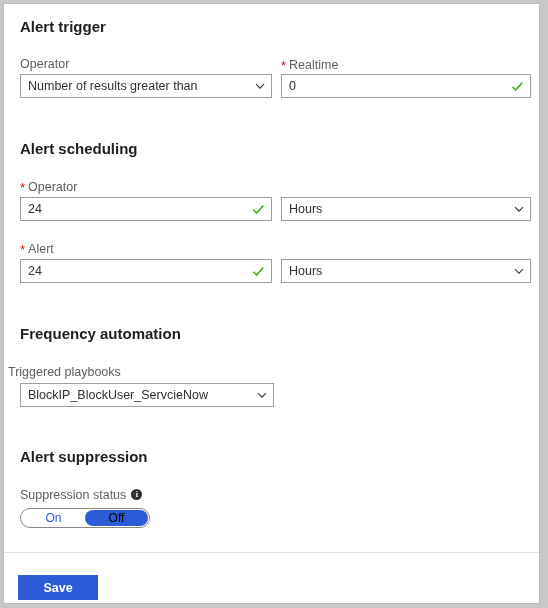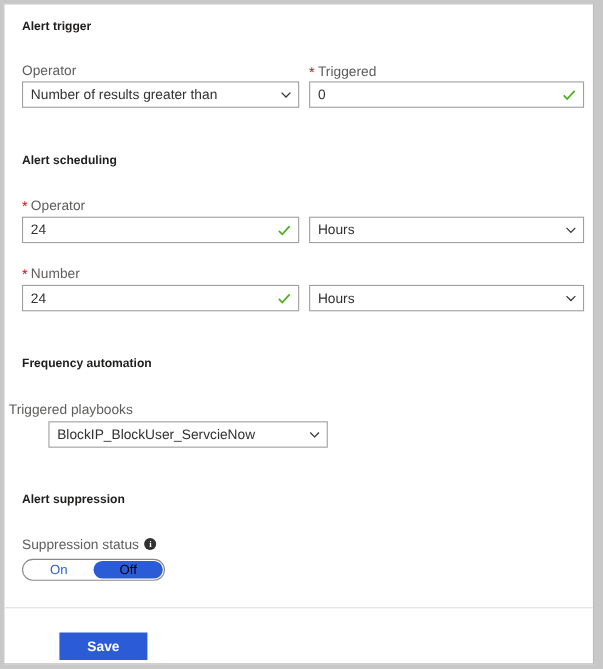--- a/index.html
+++ b/index.html
@@ -27,21 +27,21 @@
     overflow: hidden;
   }
   .content {
     position: absolute;
     left: 0; top: 0; right: 0;
     bottom: 56px;
     padding: 0;
   }
   .section-title {
     position: absolute;
-    font-size: 11px;
+    font-size: 15px;
     font-weight: bold;
     color: #201f1e;
     letter-spacing: 0px;
   }
   .field-label {
     position: absolute;
     font-size: 12.5px;
     color: #605e5c;
     white-space: nowrap;
   }
@@ -157,21 +157,20 @@
     background: #2b5bd7;
     color: #ffffff;
     font-size: 12.5px;
     font-weight: bold;
     border: none;
     display: flex;
     align-items: center;
     justify-content: center;
     cursor: pointer;
     font-family: "Liberation Sans", sans-serif;
-    margin-left: 36px;
   }
 </style>
 </head>
 <body>
 
 <div id="screen">
   <div class="card">
     <div class="content">
 
       <div class="section-title" style="left:16px; top:14px;">Alert trigger</div>
@@ -182,21 +181,21 @@
       <div class="control" style="left:16px; top:70px; width:252px;">
         <span class="value">Number of results greater than</span>
         <span class="chevron">
           <svg width="12" height="12" viewBox="0 0 12 12">
               <path d="M2 4.2 L6 8.2 L10 4.2" stroke="#323130" stroke-width="1.1" fill="none"></path>
             </svg>
         </span>
       </div>
 
       <div class="field-label" style="left:277px; top:53px;">
-        <span class="req-star">*</span><span>Triggered</span>
+        <span class="req-star">*</span><span>Realtime</span>
       </div>
       <div class="control" style="left:277px; top:70px; width:250px;">
         <span class="value">0</span>
         <span class="checkmark">
           <svg width="13" height="13" viewBox="0 0 13 13">
               <path d="M1.5 6.8 L4.6 10 L11.3 2.6" stroke="#4caf1d" stroke-width="1.6" fill="none"></path>
             </svg>
         </span>
       </div>
 
@@ -216,21 +215,21 @@
       <div class="control" style="left:277px; top:193px; width:250px;">
         <span class="value">Hours</span>
         <span class="chevron">
           <svg width="12" height="12" viewBox="0 0 12 12">
               <path d="M2 4.2 L6 8.2 L10 4.2" stroke="#323130" stroke-width="1.1" fill="none"></path>
             </svg>
         </span>
       </div>
 
       <div class="field-label" style="left:16px; top:237px;">
-        <span class="req-star">*</span><span>Number</span>
+        <span class="req-star">*</span><span>Alert</span>
       </div>
       <div class="control" style="left:16px; top:255px; width:252px;">
         <span class="value">24</span>
         <span class="checkmark">
           <svg width="13" height="13" viewBox="0 0 13 13">
               <path d="M1.5 6.8 L4.6 10 L11.3 2.6" stroke="#4caf1d" stroke-width="1.6" fill="none"></path>
             </svg>
         </span>
       </div>
       <div class="control" style="left:277px; top:255px; width:250px;">
@@ -240,21 +239,21 @@
               <path d="M2 4.2 L6 8.2 L10 4.2" stroke="#323130" stroke-width="1.1" fill="none"></path>
             </svg>
         </span>
       </div>
 
       <div class="section-title" style="left:16px; top:321px;">Frequency automation</div>
 
       <div class="field-label" style="left:4px; top:361px;">
         <span>Triggered playbooks</span>
       </div>
-      <div class="control" style="left:16px; top:379px; width:254px;margin-left:24px;">
+      <div class="control" style="left:16px; top:379px; width:254px;">
         <span class="value">BlockIP_BlockUser_ServcieNow</span>
         <span class="chevron">
           <svg width="12" height="12" viewBox="0 0 12 12">
               <path d="M2 4.2 L6 8.2 L10 4.2" stroke="#323130" stroke-width="1.1" fill="none"></path>
             </svg>
         </span>
       </div>
 
       <div class="section-title" style="left:16px; top:444px;">Alert suppression</div>
 

